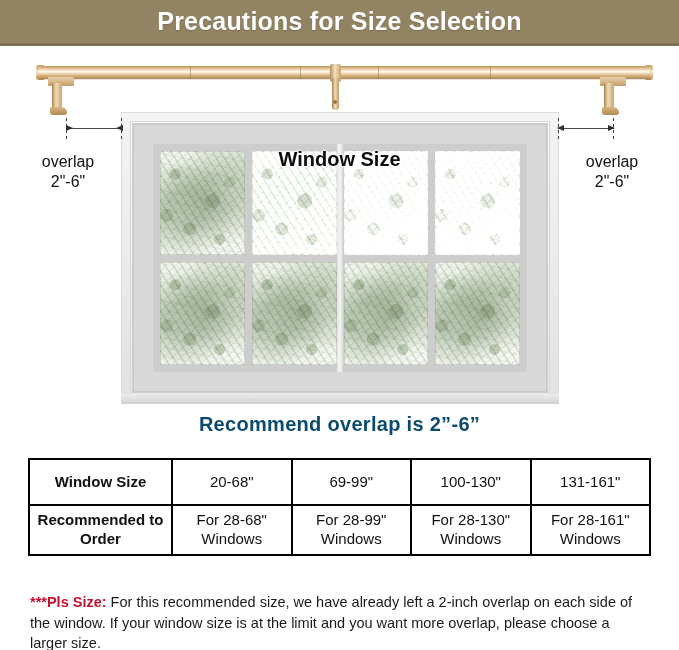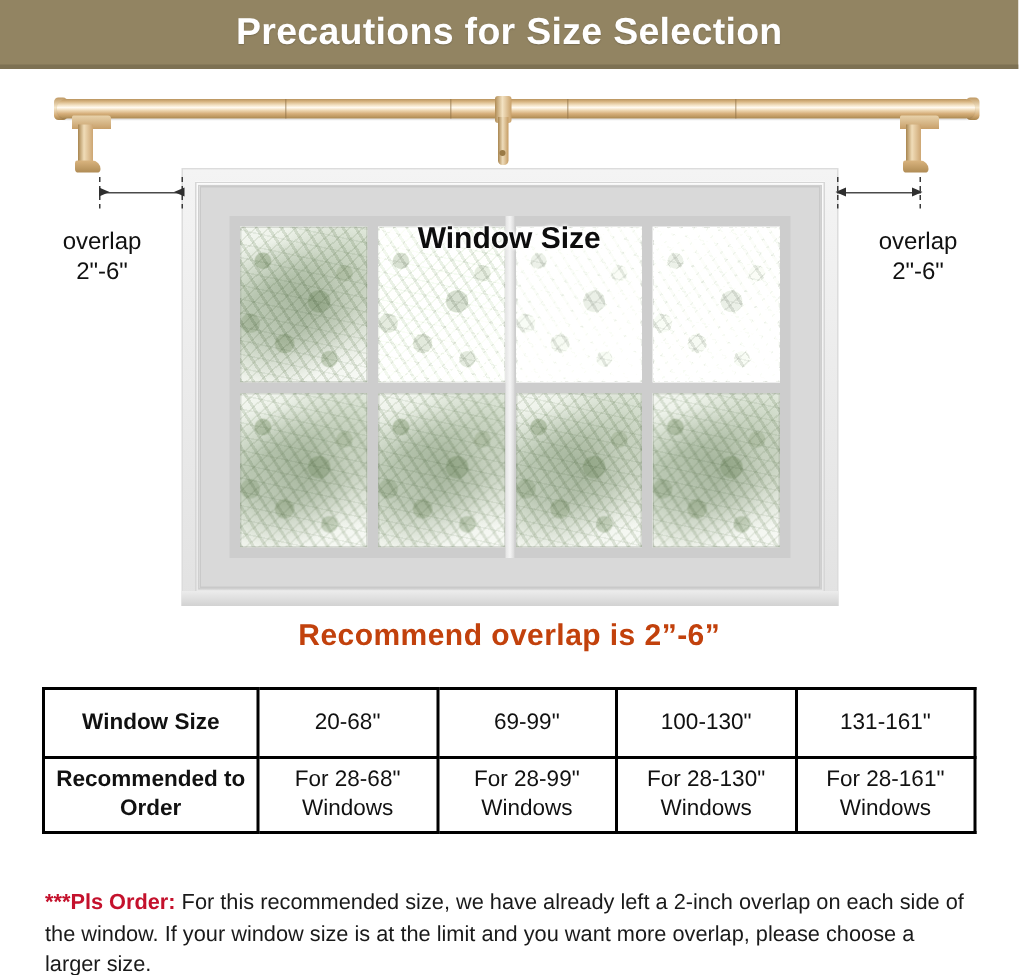--- a/index.html
+++ b/index.html
@@ -287,21 +287,21 @@
   }
 
   
   .recommend-line {
     position: absolute;
     left: 0; right: 0;
     top: 413px;
     text-align: center;
     font-size: 20px;
     font-weight: bold;
-    color: #c2410c;
+    color: #0c4a6e;
     letter-spacing: .3px;
   }
 
   
   .size-table {
     position: absolute;
     left: 28px; top: 458px;
     width: 623px;
     border-collapse: collapse;
     table-layout: fixed;
@@ -435,16 +435,16 @@
         <td class="rowhead">Recommended to Order</td>
         <td>For 28-68" Windows</td>
         <td>For 28-99" Windows</td>
         <td>For 28-130" Windows</td>
         <td>For 28-161" Windows</td>
       </tr>
     </tbody>
   </table>
 
   <div class="note">
-    <span class="flag">***Pls Order:</span><span> For this recommended size, we have already left a 2-inch overlap on each side of the window. If your window size is at the limit and you want more overlap, please choose a larger size.</span>
+    <span class="flag">***Pls Size:</span><span> For this recommended size, we have already left a 2-inch overlap on each side of the window. If your window size is at the limit and you want more overlap, please choose a larger size.</span>
   </div>
 
 </div>
 
 </body></html>

